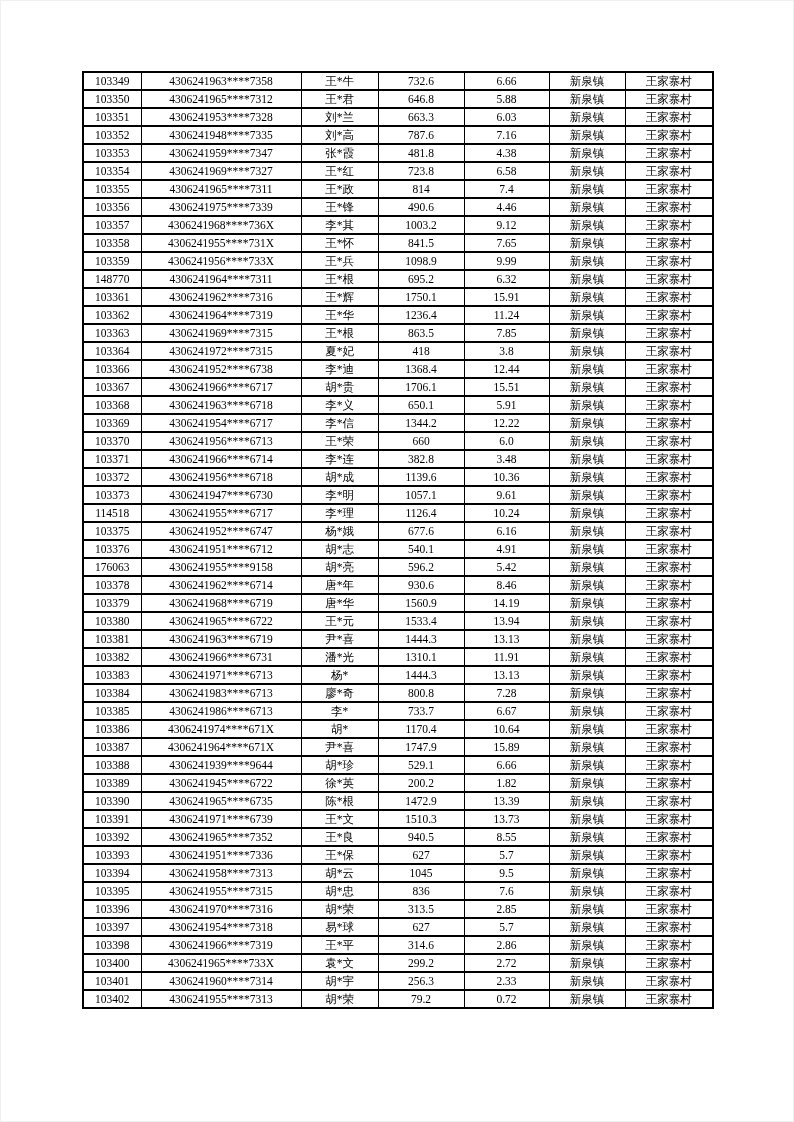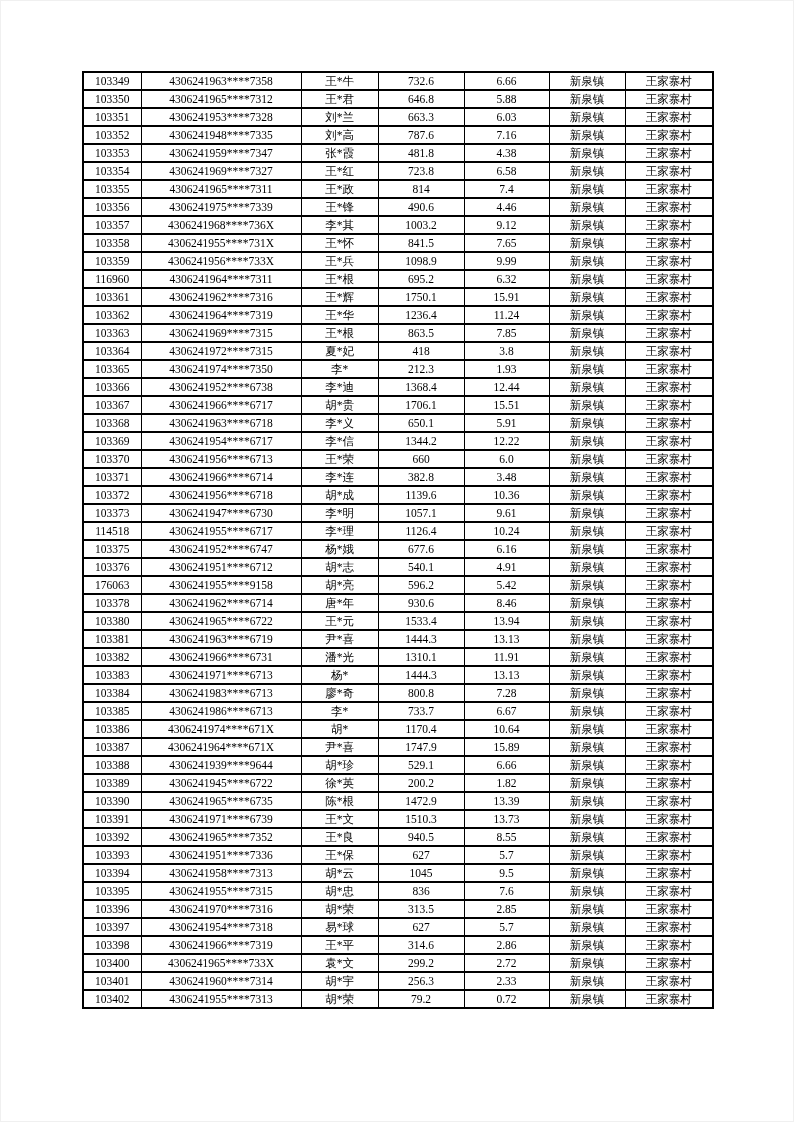--- a/index.html
+++ b/index.html
@@ -156,21 +156,21 @@
         <tr>
     <td>103359</td>
     <td>4306241956****733X</td>
     <td>王*兵</td>
     <td>1098.9</td>
     <td>9.99</td>
     <td>新泉镇</td>
     <td>王家寨村</td>
   </tr>
         <tr>
-    <td>116960</td>
+    <td>148770</td>
     <td>4306241964****7311</td>
     <td>王*根</td>
     <td>695.2</td>
     <td>6.32</td>
     <td>新泉镇</td>
     <td>王家寨村</td>
   </tr>
         <tr>
     <td>103361</td>
     <td>4306241962****7316</td>
@@ -201,29 +201,20 @@
         <tr>
     <td>103364</td>
     <td>4306241972****7315</td>
     <td>夏*妃</td>
     <td>418</td>
     <td>3.8</td>
     <td>新泉镇</td>
     <td>王家寨村</td>
   </tr>
         <tr>
-    <td>103365</td>
-    <td>4306241974****7350</td>
-    <td>李*</td>
-    <td>212.3</td>
-    <td>1.93</td>
-    <td>新泉镇</td>
-    <td>王家寨村</td>
-  </tr>
-        <tr>
     <td>103366</td>
     <td>4306241952****6738</td>
     <td>李*迪</td>
     <td>1368.4</td>
     <td>12.44</td>
     <td>新泉镇</td>
     <td>王家寨村</td>
   </tr>
         <tr>
     <td>103367</td>
@@ -327,20 +318,29 @@
         <tr>
     <td>103378</td>
     <td>4306241962****6714</td>
     <td>唐*年</td>
     <td>930.6</td>
     <td>8.46</td>
     <td>新泉镇</td>
     <td>王家寨村</td>
   </tr>
         <tr>
+    <td>103379</td>
+    <td>4306241968****6719</td>
+    <td>唐*华</td>
+    <td>1560.9</td>
+    <td>14.19</td>
+    <td>新泉镇</td>
+    <td>王家寨村</td>
+  </tr>
+        <tr>
     <td>103380</td>
     <td>4306241965****6722</td>
     <td>王*元</td>
     <td>1533.4</td>
     <td>13.94</td>
     <td>新泉镇</td>
     <td>王家寨村</td>
   </tr>
         <tr>
     <td>103381</td>

